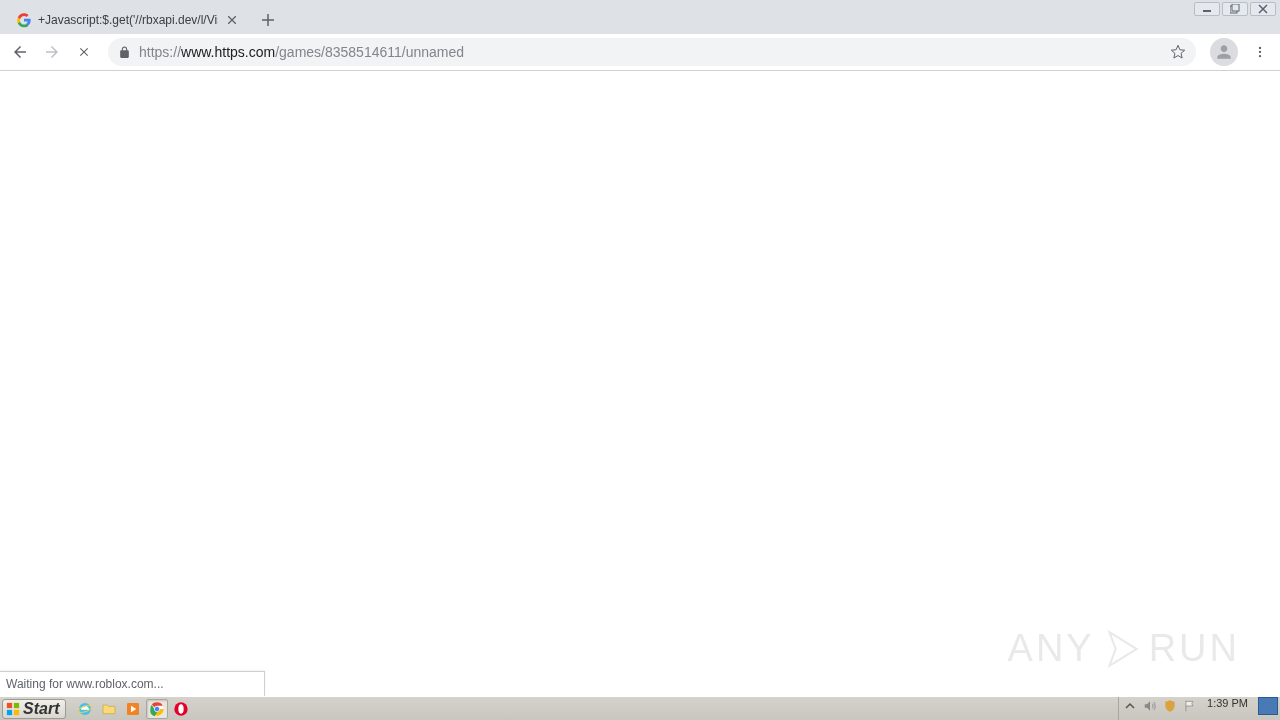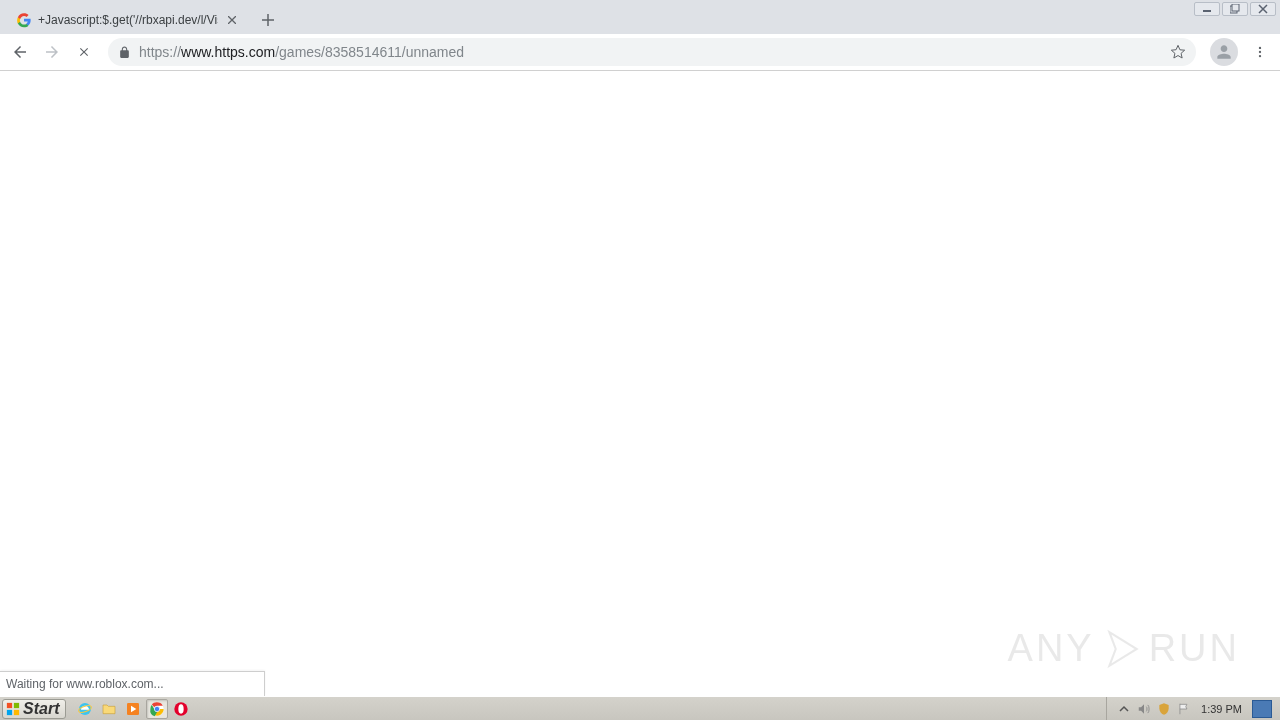--- a/index.html
+++ b/index.html
@@ -41,21 +41,21 @@
 
 .status-bar { position: absolute; bottom: 24px; left: 0; height: 20px; background: #fff; border: 1px solid #cecece; border-left: none; border-bottom: none; padding: 12px 6px; font-size: 12px; color: #5f6368; display: flex; align-items: center; min-width: 265px; box-shadow: 0 -1px 2px rgba(0,0,0,0.05); }
 
 
 .taskbar { position: absolute; bottom: 0; left: 0; right: 0; height: 24px; background: linear-gradient(#d4d2cb, #c8c6bf); border-top: 1px solid #fff; display: flex; align-items: center; }
 .start-btn { height: 20px; padding: 0 6px 0 3px; margin-left: 2px; background: linear-gradient(#f0efe9, #d8d6cf); border: 1px solid #9b9b93; border-radius: 3px; display: flex; align-items: center; gap: 3px; font-size: 16px; font-weight: bold; font-style: italic; color: #333; cursor: pointer; }
 .start-flag { width: 14px; height: 14px; }
 .taskbar-icons { display: flex; align-items: center; gap: 2px; margin-left: 8px; }
 .taskbar-icon { width: 22px; height: 20px; display: flex; align-items: center; justify-content: center; cursor: pointer; border-radius: 2px; }
 .taskbar-icon.active { background: #e8e6df; border: 1px solid #a8a69f; box-shadow: inset 1px 1px 2px rgba(0,0,0,0.15); }
-.tray { margin-left: auto; display: flex; align-items: center; height: 100%; border-left: 1px solid #a8a69f; padding: 0 8px; gap: 2px; }
+.tray { margin-left: auto; display: flex; align-items: flex-start; height: 100%; border-left: 1px solid #a8a69f; padding: 0 2px; gap: 2px; }
 .tray-icon { width: 18px; height: 18px; display: flex; align-items: center; justify-content: center; cursor: pointer; font-size: 11px; color: #555; }
 .clock { font-size: 11px; color: #333; padding: 0 6px; cursor: default; }
 .show-desktop { width: 20px; height: 18px; background: #4a7ab5; border: 1px solid #2a5a95; cursor: pointer; margin-left: 2px; }
 
 
 .watermark { position: absolute; right: 40px; bottom: 50px; opacity: 0.18; pointer-events: none; }
 .watermark-text { font-size: 38px; font-weight: 300; letter-spacing: 3px; color: #888; display: flex; align-items: center; gap: 6px; }
 .watermark-play { display: inline-block; }
 
 

